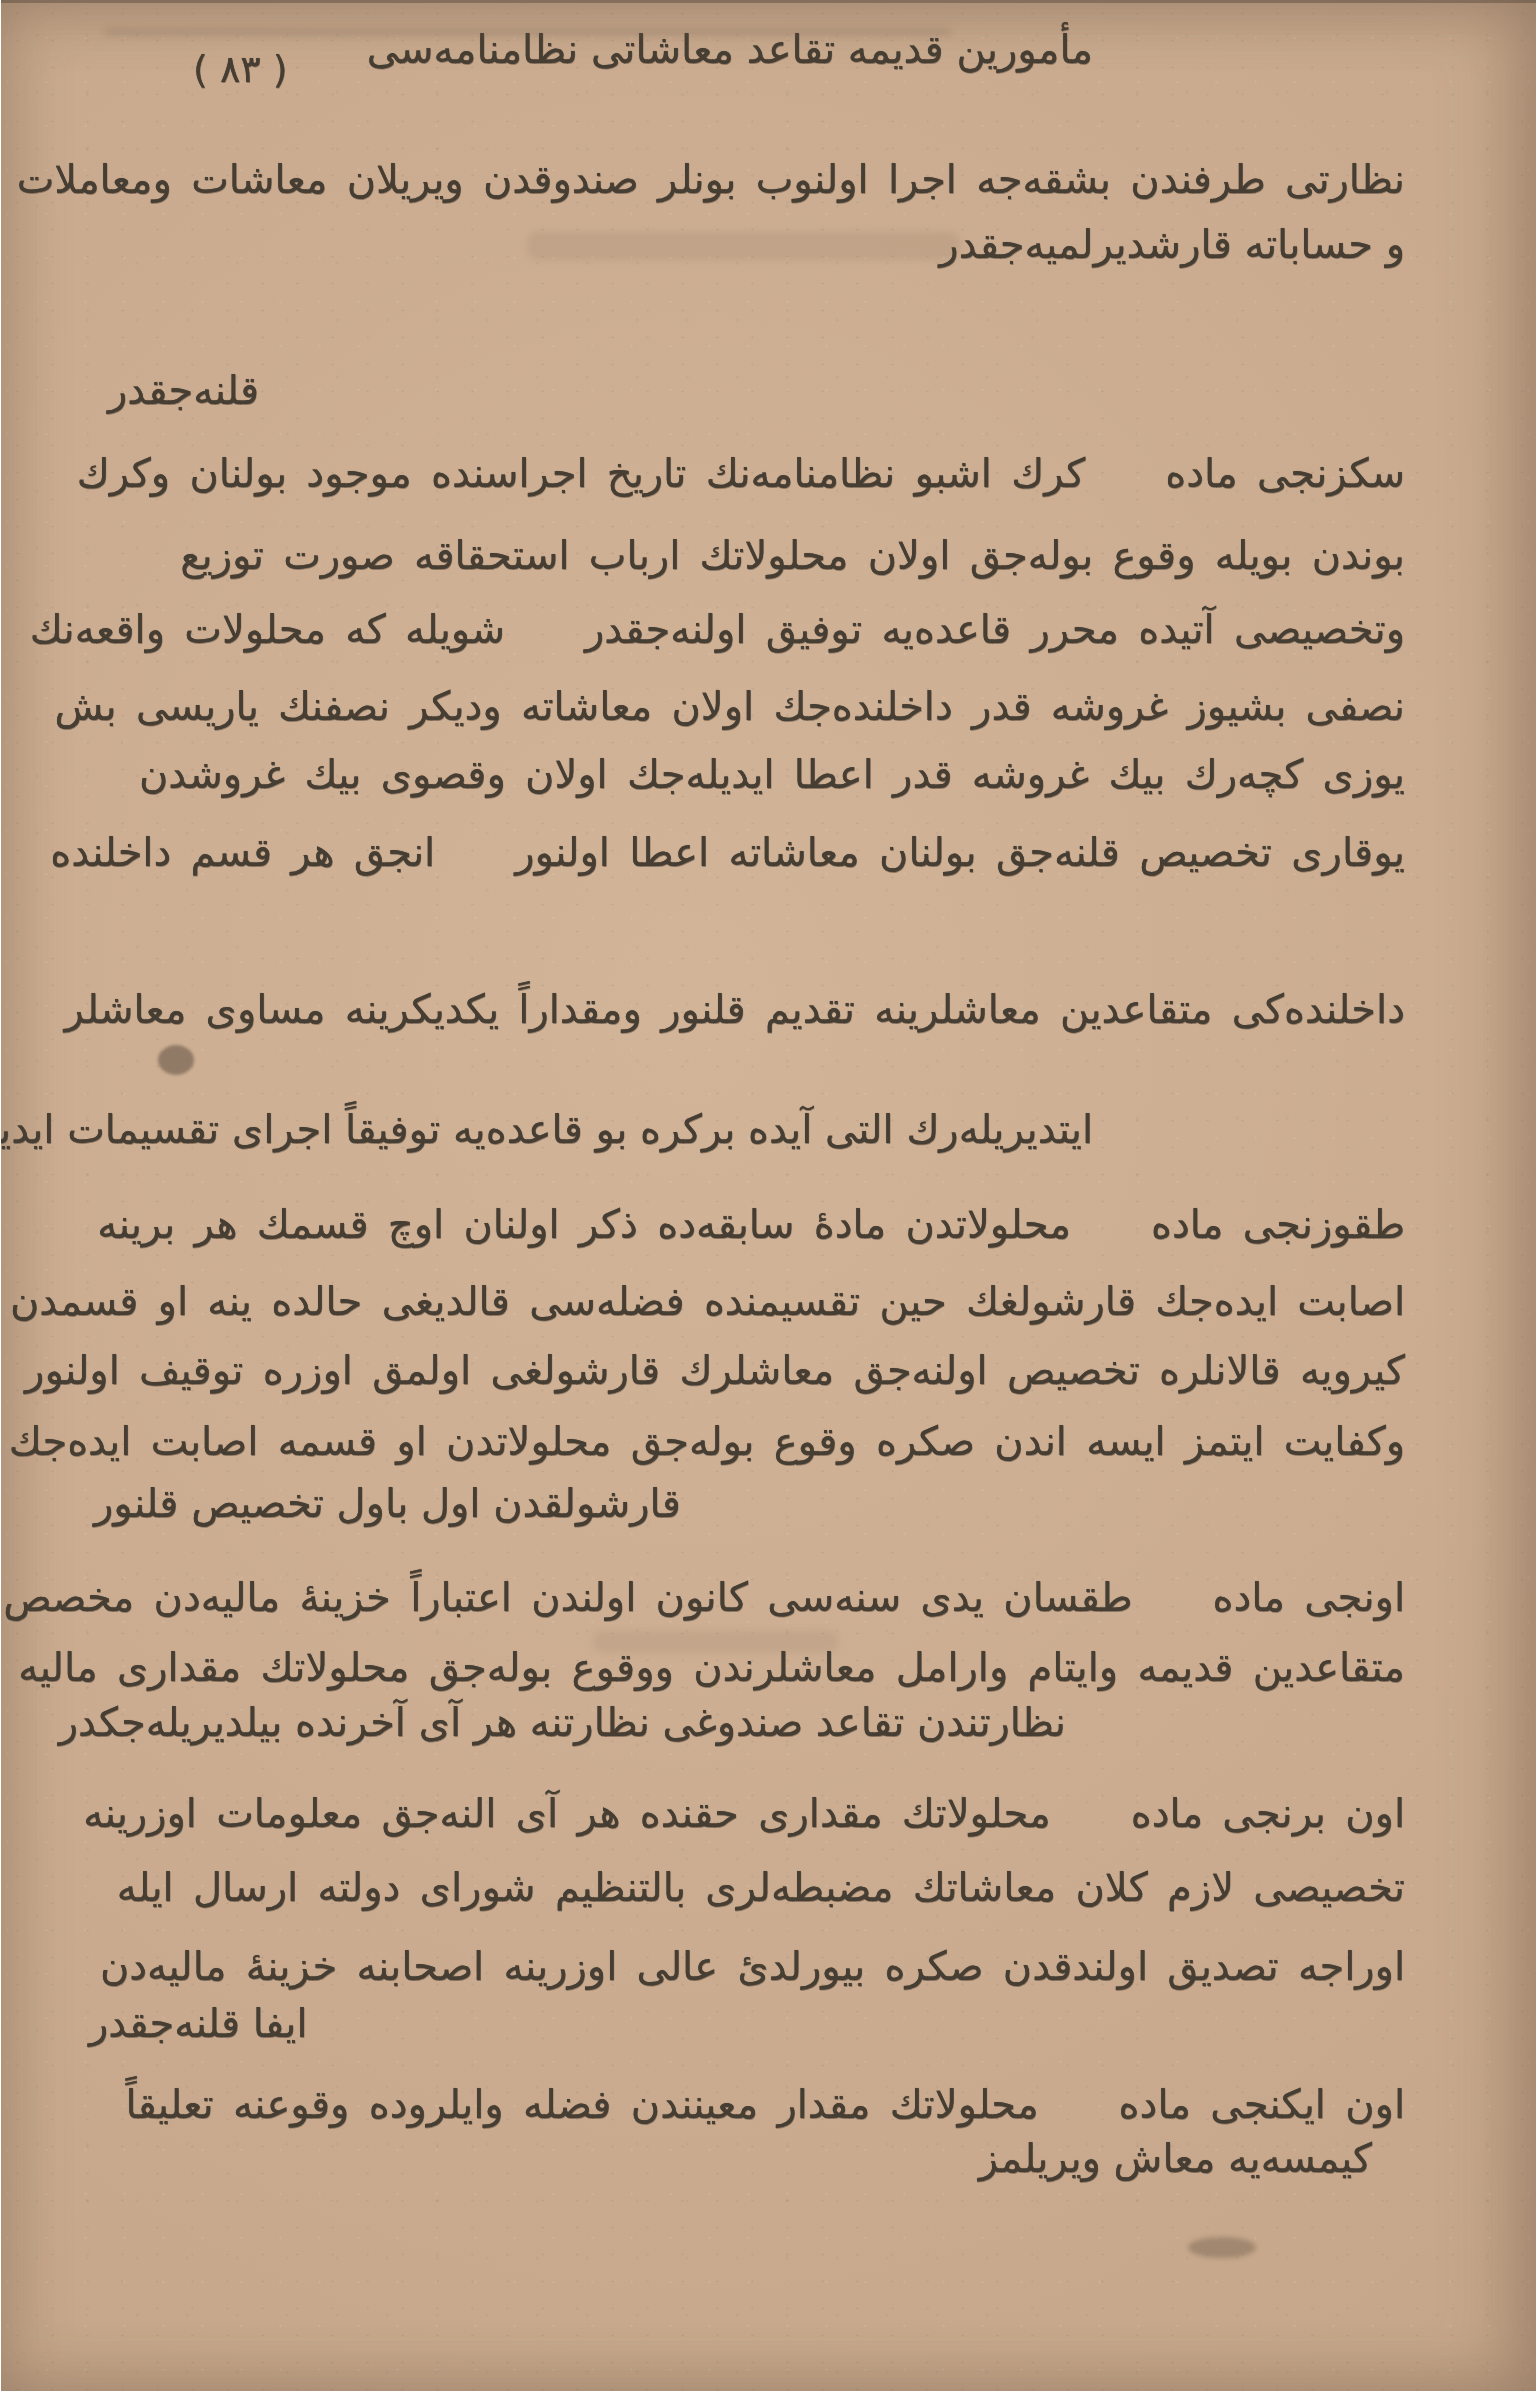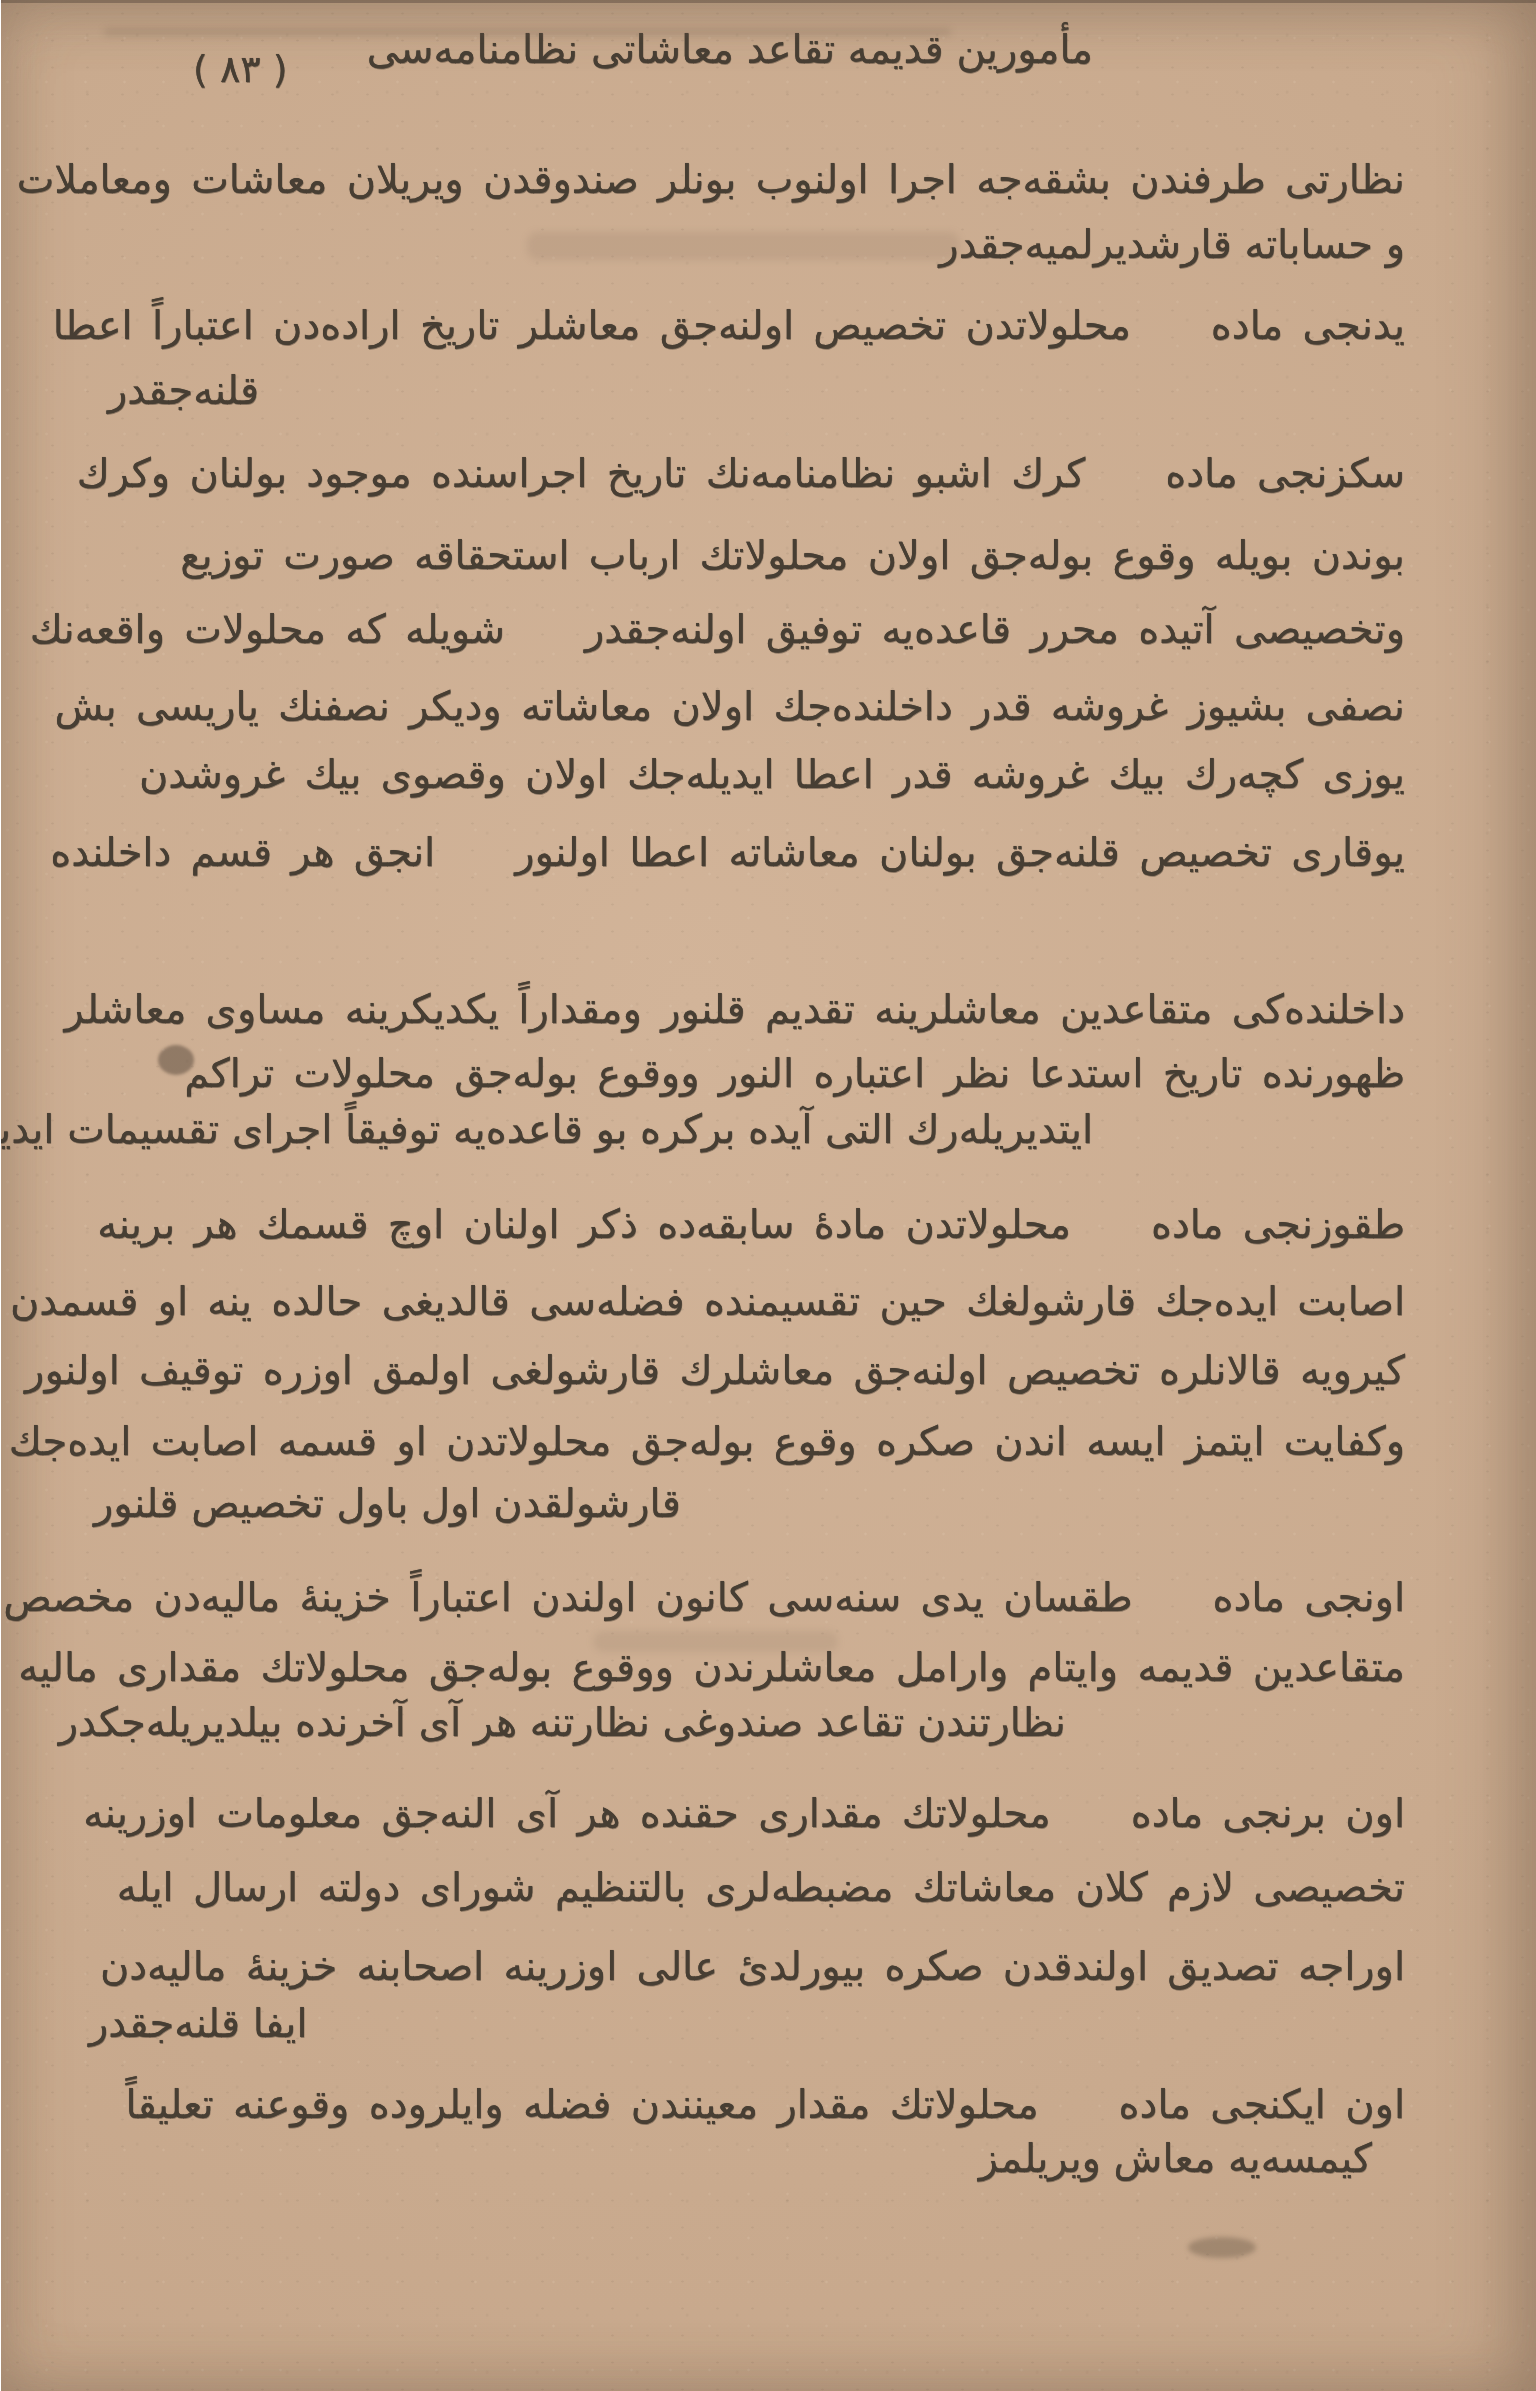--- a/index.html
+++ b/index.html
@@ -50,30 +50,28 @@
   <div class="hdr-num ink">( ٨٣ )</div>
 
   <div class="smear" style="left:527px;top:232px;width:433px;height:28px;background:rgba(130,108,88,.16);"></div>
   <div class="smear" style="left:104px;top:28px;width:847px;height:7.5px;background:rgba(110,90,72,.20);"></div>
   <div class="smear" style="left:593px;top:1631px;width:245px;height:21px;background:rgba(130,108,88,.14);"></div>
   <div class="blot" style="left:158px;top:1045px;width:36px;height:30px;background:rgba(72,58,46,.45);filter:blur(1.4px);"></div>
   <div class="blot" style="left:1188px;top:2237px;width:68px;height:21px;background:rgba(90,74,58,.35);filter:blur(2.8px);"></div>
 
   <div class="line full ink" style="top:132px">نظارتى طرفندن بشقه‌جه اجرا اولنوب بونلر صندوقدن ويريلان معاشات ومعاملات</div>
   <div class="line ink" style="top:217px">و حساباته قارشديرلميه‌جقدر</div>
-  <div class="line full ink" style="top:278px">يدنجى ماده  محلولاتدن تخصيص اولنه‌جق معاشلر تاريخ اراده‌دن اعتباراً اعطا</div>
   <div class="line ink" style="top:363px;right:auto;left:108px">قلنه‌جقدر</div>
   <div class="line full ink" style="top:426px">سكزنجى ماده  كرك اشبو نظامنامه‌نك تاريخ اجراسنده موجود بولنان وكرك</div>
   <div class="line full ink" style="top:508px">بوندن بويله وقوع بوله‌جق اولان محلولاتك ارباب استحقاقه صورت توزيع</div>
   <div class="line full ink" style="top:582px">وتخصيصى آتيده محرر قاعده‌يه توفيق اولنه‌جقدر  شويله كه محلولات واقعه‌نك</div>
   <div class="line full ink" style="top:659px">نصفى بشيوز غروشه قدر داخلنده‌جك اولان معاشاته وديكر نصفنك ياريسى بش</div>
   <div class="line full ink" style="top:727px">يوزى كچه‌رك بيك غروشه قدر اعطا ايديله‌جك اولان وقصوى بيك غروشدن</div>
   <div class="line full ink" style="top:805px">يوقارى تخصيص قلنه‌جق بولنان معاشاته اعطا اولنور  انجق هر قسم داخلنده</div>
   <div class="line full ink" style="top:962px">داخلنده‌كى متقاعدين معاشلرينه تقديم قلنور ومقداراً يكديكرينه مساوى معاشلر</div>
-  <div class="line full ink" style="top:1026px">ظهورنده تاريخ استدعا نظر اعتباره النور ووقوع بوله‌جق محلولات تراكم</div>
   <div class="line ink" style="top:1102px;right:444px">ايتديريله‌رك التى آيده بركره بو قاعده‌يه توفيقاً اجراى تقسيمات ايديلور</div>
   <div class="line full ink" style="top:1177px">طقوزنجى ماده  محلولاتدن مادهٔ سابقه‌ده ذكر اولنان اوچ قسمك هر برينه</div>
   <div class="line full ink" style="top:1254px">اصابت ايده‌جك قارشولغك حين تقسيمنده فضله‌سى قالديغى حالده ينه او قسمدن</div>
   <div class="line full ink" style="top:1323px">كيرويه قالانلره تخصيص اولنه‌جق معاشلرك قارشولغى اولمق اوزره توقيف اولنور</div>
   <div class="line full ink" style="top:1394px">وكفايت ايتمز ايسه اندن صكره وقوع بوله‌جق محلولاتدن او قسمه اصابت ايده‌جك</div>
   <div class="line ink" style="top:1476px;right:auto;left:94px">قارشولقدن اول باول تخصيص قلنور</div>
   <div class="line full ink" style="top:1550px">اونجى ماده  طقسان يدى سنه‌سى كانون اولندن اعتباراً خزينهٔ ماليه‌دن مخصص</div>
   <div class="line full ink" style="top:1620px">متقاعدين قديمه وايتام وارامل معاشلرندن ووقوع بوله‌جق محلولاتك مقدارى ماليه</div>
   <div class="line ink" style="top:1695px;right:471px">نظارتندن تقاعد صندوغى نظارتنه هر آى آخرنده بيلديريله‌جكدر</div>
   <div class="line full ink" style="top:1766px">اون برنجى ماده  محلولاتك مقدارى حقنده هر آى النه‌جق معلومات اوزرينه</div>

